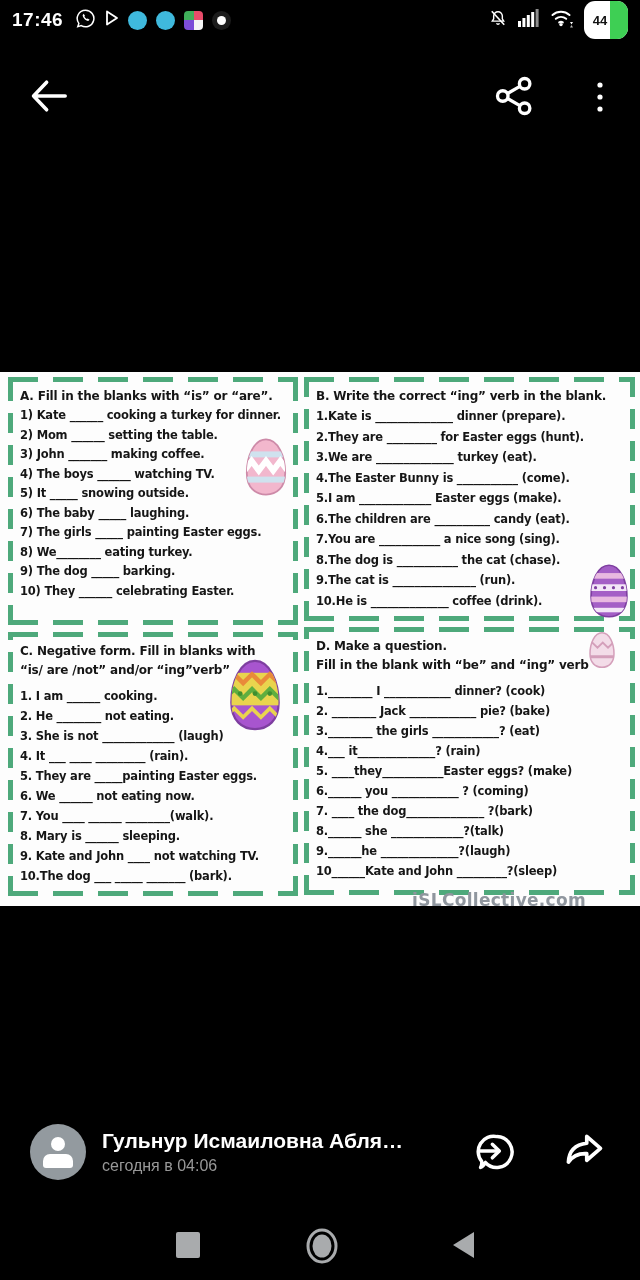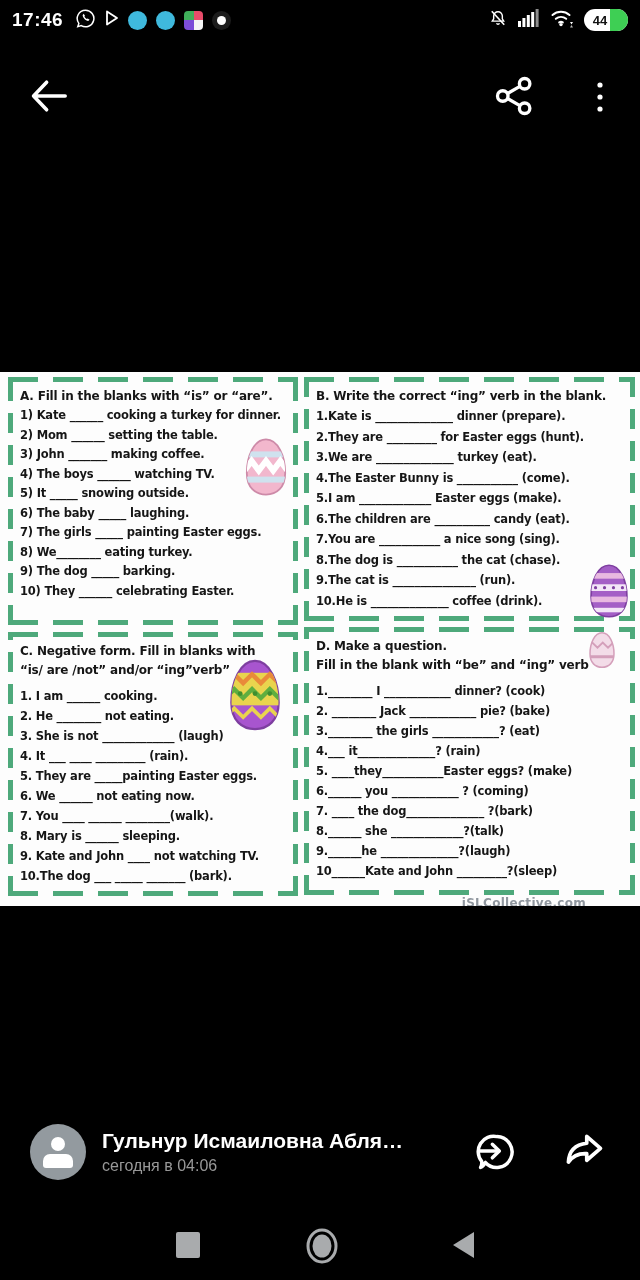--- a/index.html
+++ b/index.html
@@ -13,21 +13,21 @@
     display:flex;align-items:center;padding:0 12px;box-sizing:border-box;color:#fff;
   }
   .sb-time{font-size:19px;font-weight:bold;letter-spacing:.5px;margin-right:3px;}
   .sb-left{display:flex;align-items:center;gap:9px;flex:1;}
   .sb-right{display:flex;align-items:center;gap:10px;}
   .sb-circle{width:19px;height:19px;border-radius:50%;background:#3fb9dd;}
   .sb-photos{width:19px;height:19px;border-radius:4px;overflow:hidden;display:grid;grid-template-columns:1fr 1fr;grid-template-rows:1fr 1fr;}
   .sb-photos i{display:block;}
   .sb-rec{width:19px;height:19px;border-radius:50%;background:#1c1c1c;position:relative;}
   .sb-rec::after{content:"";position:absolute;left:5px;top:5px;width:9px;height:9px;border-radius:50%;background:#fff;}
-  .battery{position:relative;width:44px;height:22px;border-radius:11px;background:#fff;overflow:hidden;}
+  .battery{position:relative;width:44px;height:38px;border-radius:11px;background:#fff;overflow:hidden;}
   .battery .fill{position:absolute;right:0;top:0;bottom:0;width:42%;background:#3ecf54;}
   .battery .num{position:absolute;left:0;right:12px;top:0;bottom:0;display:flex;align-items:center;justify-content:center;font-size:13px;font-weight:bold;color:#111;}
   
   .toolbar{position:absolute;top:56px;left:0;width:640px;height:78px;}
   .tb-back{position:absolute;left:26px;top:18px;width:44px;height:44px;}
   .tb-share{position:absolute;right:104px;top:18px;width:42px;height:44px;}
   .tb-menu{position:absolute;right:30px;top:20px;width:20px;height:42px;}
   
   .worksheet{
     position:absolute;top:372px;left:0;width:640px;height:534px;background:#fdfdfd;
@@ -54,21 +54,21 @@
   .ws-item{font-size:11.5px;letter-spacing:-.2px;white-space:nowrap;overflow:hidden;}
   .sec-a .ws-item{line-height:19.5px;white-space:normal;padding-left:20px;text-indent:-20px;}
   .sec-b .ws-item{line-height:20.5px;}
   .sec-c .ws-item{line-height:20px;}
   .sec-d .ws-item{line-height:20px;}
   .egg{position:absolute;}
   .egg-a{right:8px;top:60px;width:48px;height:60px;}
   .egg-b{right:3px;bottom:2px;width:46px;height:56px;}
   .egg-c{right:12px;top:26px;width:62px;height:74px;}
   .egg-d{right:16px;top:4px;width:32px;height:40px;}
-  .watermark{position:absolute;right:54px;bottom:-4px;font-size:12px;font-weight:bold;color:#8f969e;letter-spacing:.3px;}
+  .watermark{position:absolute;right:54px;bottom:-4px;font-size:17px;font-weight:bold;color:#8f969e;letter-spacing:.3px;}
   
   .footer{position:absolute;left:0;top:1108px;width:640px;height:88px;display:flex;align-items:center;}
   .avatar{width:56px;height:56px;border-radius:50%;background:#939a9f;margin-left:30px;position:relative;flex:none;}
   .avatar .head{position:absolute;left:21px;top:13px;width:14px;height:14px;border-radius:50%;background:#fff;}
   .avatar .body{position:absolute;left:13px;top:30px;width:30px;height:14px;border-radius:7px 7px 3px 3px;background:#fff;}
   .f-text{margin-left:16px;flex:1;min-width:0;}
   .f-name{color:#fff;font-size:21px;font-weight:bold;line-height:27px;white-space:nowrap;overflow:hidden;}
   .f-date{color:#989898;font-size:16px;line-height:24px;}
   .f-ico{width:44px;height:44px;flex:none;}
   .f-reply{margin-right:44px;}

